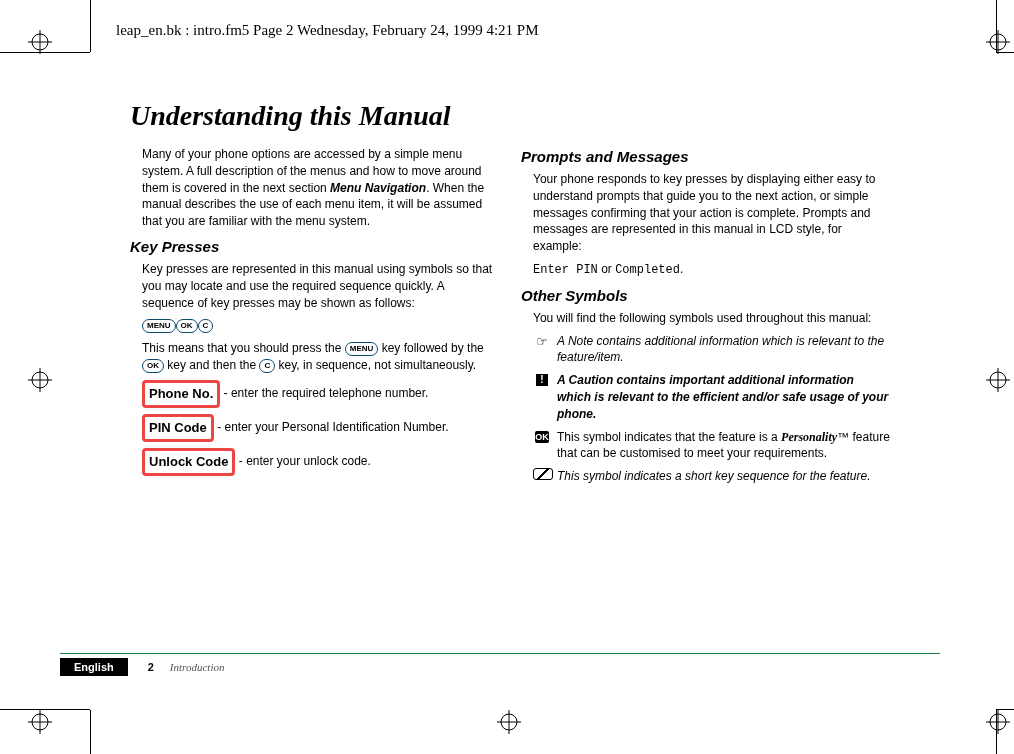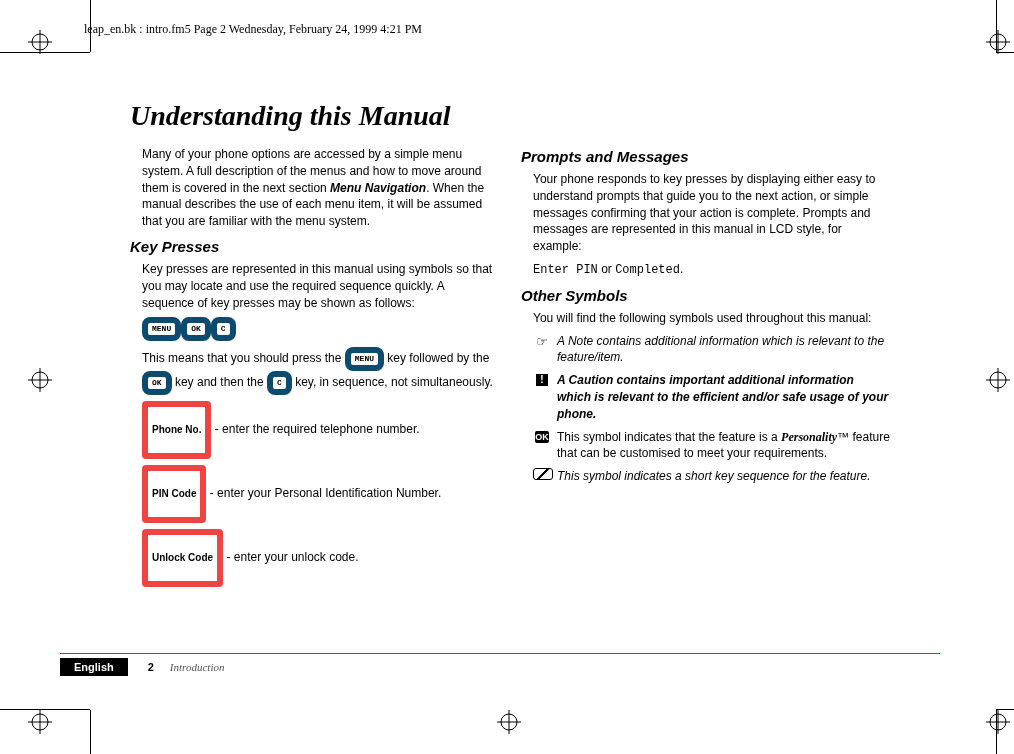--- a/index.html
+++ b/index.html
@@ -1,30 +1,30 @@
 <!DOCTYPE html>
 <html><head>
 <meta charset="utf-8">
 <style>
 html,body{margin:0;padding:0;background:#fff;font-family:"Segoe UI",Arial,sans-serif;color:#000}
 .page{position:relative;width:1014px;height:754px}
 .crop-mark{position:absolute;width:24px;height:24px}
 .crop-mark svg{display:block}
-.header-line{position:absolute;left:84px;top:22px;font-size:12px;font-family:"Times New Roman",serif}
+.header-line{position:absolute;left:116px;top:22px;font-size:15px;font-family:"Times New Roman",serif}
 .corner-rule-h{position:absolute;height:0;border-top:1px solid #000}
 .corner-rule-v{position:absolute;width:0;border-left:1px solid #000}
 .content{position:absolute;left:130px;top:100px;width:760px;height:560px}
 .title{font-family:"Times New Roman",serif;font-style:italic;font-weight:bold;font-size:28px;margin-bottom:14px}
 .cols{display:flex;gap:22px}
 .col{flex:1;font-size:12px;line-height:1.4}
 .col p{margin:0 0 6px 0}
 .h2{font-weight:bold;font-style:italic;font-size:15px;margin:6px 0 4px 0}
 .indent{padding-left:12px}
-.keycap{display:inline-block;border:6px solid #0c4a6e;border-radius:8px;padding:0 4px;font-size:8px;font-weight:bold;line-height:12px;vertical-align:middle;font-family:Liberation Mono, monospace}
-.info-box{display:inline-block;border:6px solid #ef4444;border-radius:4px;padding:16px 4px;font-size:10px;font-weight:bold;line-height:14px;vertical-align:middle;font-family:Arial,sans-serif}
+.keycap{display:inline-block;border:1px solid #0c4a6e;border-radius:8px;padding:0 4px;font-size:8px;font-weight:bold;line-height:12px;vertical-align:middle;font-family:Liberation Sans, sans-serif}
+.info-box{display:inline-block;border:3px solid #ef4444;border-radius:4px;padding:4px 4px;font-size:13px;font-weight:bold;line-height:14px;vertical-align:middle;font-family:Arial,sans-serif}
 .lcd{font-family:"Courier New",monospace;font-size:12px}
 .sym-icon{display:inline-block;width:18px;text-align:center;vertical-align:top;font-size:11px}
 .sym-row{display:flex;gap:6px;margin-bottom:6px}
 .sym-text{flex:1}
 .caution-icon{display:inline-block;background:#000;color:#fff;font-weight:bold;width:12px;height:12px;text-align:center;font-size:10px;line-height:12px}
 .ok-icon{display:inline-block;background:#000;color:#fff;font-weight:bold;width:14px;height:12px;text-align:center;font-size:9px;line-height:12px;border-radius:2px}
 .key-icon{display:inline-block;border:1px solid #000;border-radius:3px;width:18px;height:10px;position:relative;background:linear-gradient(135deg,#fff 45%,#000 45%,#000 55%,#fff 55%)}
 .note-icon{font-size:13px}
 .footer{position:absolute;left:60px;bottom:74px;width:880px;border-top:1px solid #15803d;display:flex;align-items:center;height:26px}
 .footer .lang{background:#000;color:#fff;font-weight:bold;font-size:11px;padding:3px 14px;margin-right:20px}

